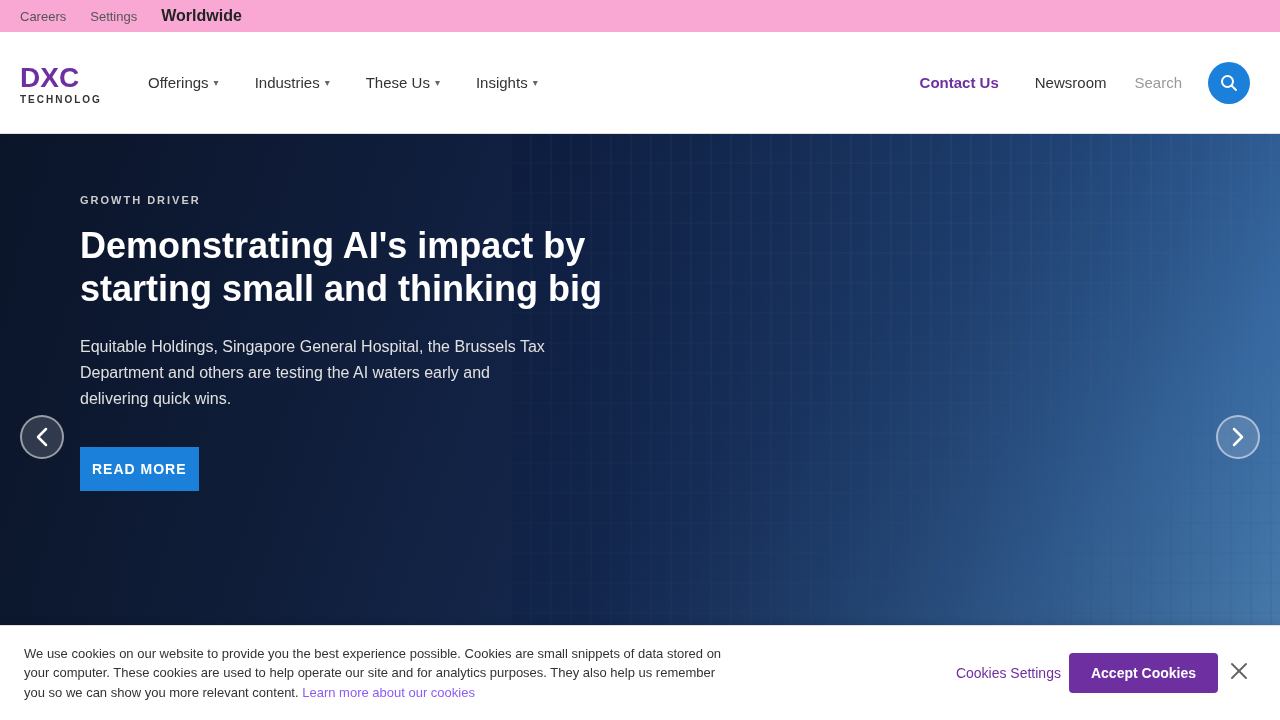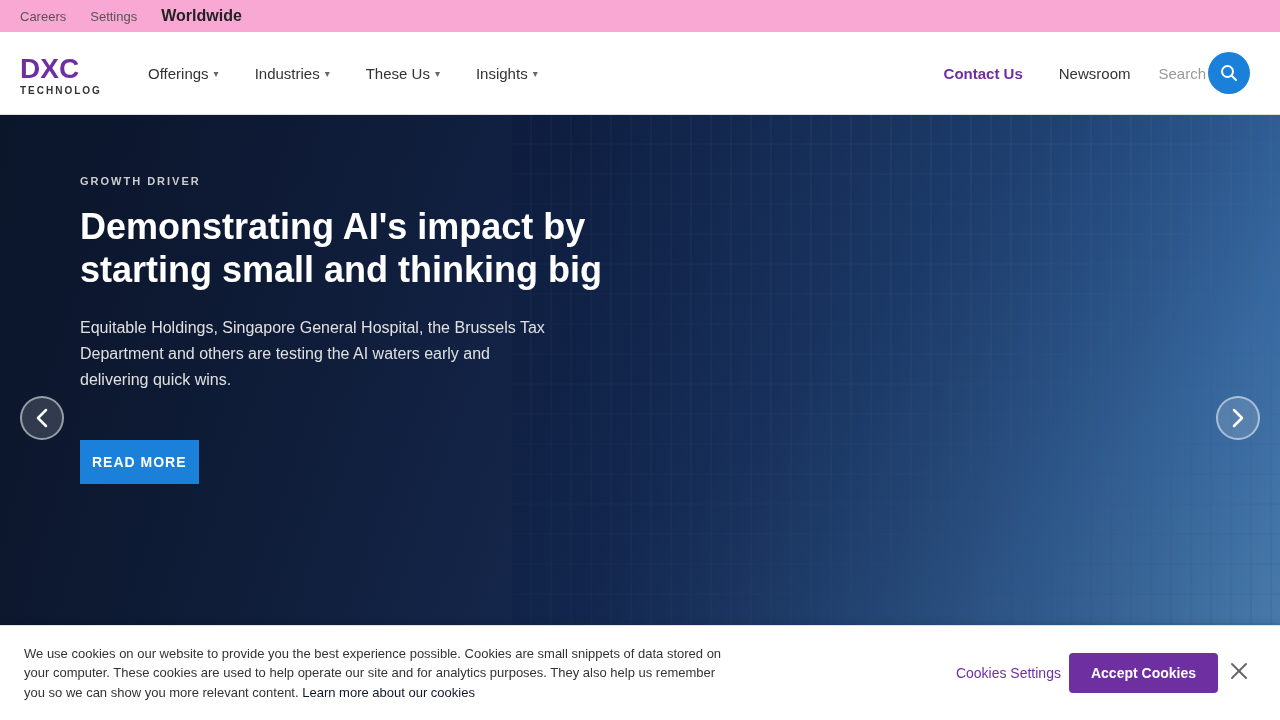--- a/index.html
+++ b/index.html
@@ -21,21 +21,21 @@
       text-decoration: none;
     }
     .top-bar .worldwide {
       font-weight: 600;
       color: #222;
     }
 
     
     .main-nav {
       background: #fff;
-      height: 83px;
+      height: 102px;
       display: flex;
       align-items: center;
       padding: 0 20px;
       border-bottom: 1px solid #e0e0e0;
       position: relative;
       z-index: 10;
     }
     .logo-area {
       display: flex;
       align-items: center;
@@ -69,21 +69,21 @@
       font-weight: 600;
       margin-left: auto;
     }
     .chevron {
       font-size: 10px;
       color: #666;
     }
     .search-area {
       display: flex;
       align-items: center;
-      gap: 2px;
+      gap: 26px;
       padding: 0 10px;
     }
     .search-text {
       font-size: 15px;
       color: #999;
       cursor: text;
     }
     .search-btn {
       width: 42px;
       height: 42px;
@@ -170,21 +170,21 @@
       font-size: 36px;
       font-weight: 700;
       line-height: 1.2;
       margin-bottom: 24px;
       color: #fff;
     }
     .hero-desc {
       font-size: 16px;
       line-height: 1.6;
       color: #e0e0e0;
-      margin-bottom: 48px;
+      margin-bottom: 36px;
       max-width: 480px;
     }
     .hero-btn {
       display: inline-block;
       background: #1a80d9;
       color: white;
       padding: 14px 12px;
       font-size: 14px;
       font-weight: 700;
       letter-spacing: 1px;
@@ -260,21 +260,21 @@
       box-shadow: 0 -2px 8px rgba(0,0,0,0.1);
     }
     .cookie-text {
       font-size: 13px;
       color: #333;
       line-height: 1.5;
       flex: 1;
       max-width: 700px;
     }
     .cookie-text a {
-      color: #0f172a;
+      color: #8b5cf6;
       text-decoration: none;
     }
     .cookie-actions {
       display: flex;
       align-items: center;
       gap: 4px;
       flex-shrink: 0;
     }
     .cookie-settings-btn {
       background: transparent;

